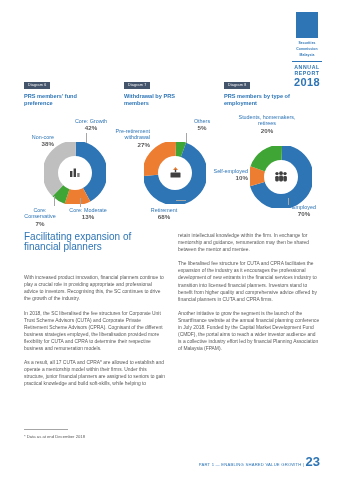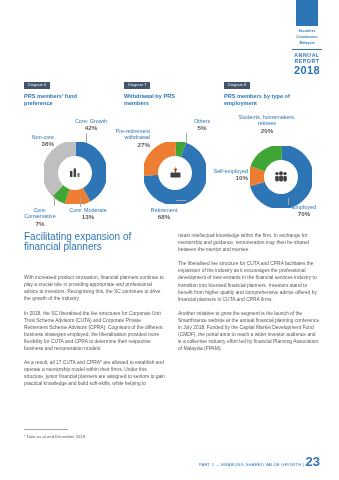--- a/index.html
+++ b/index.html
@@ -6,21 +6,21 @@
   body{
     width:339px;height:480px;
     background:#ffffff;
     font-family:"Liberation Sans", sans-serif;
     position:relative;
     overflow:hidden;
     color:#404040;
   }
   
   .logo{
-    position:absolute;top:0;right:10px;
+    position:absolute;top:12px;right:10px;
     width:44px;text-align:center;
   }
   .logo-mark{
     width:22px;height:26px;background:#2E75B6;
     margin:0 auto 3px auto;
   }
   .logo-name{
     font-size:3.4px;line-height:4.2px;color:#2E75B6;
     letter-spacing:.1px;font-weight:bold;
     padding-bottom:2px;

